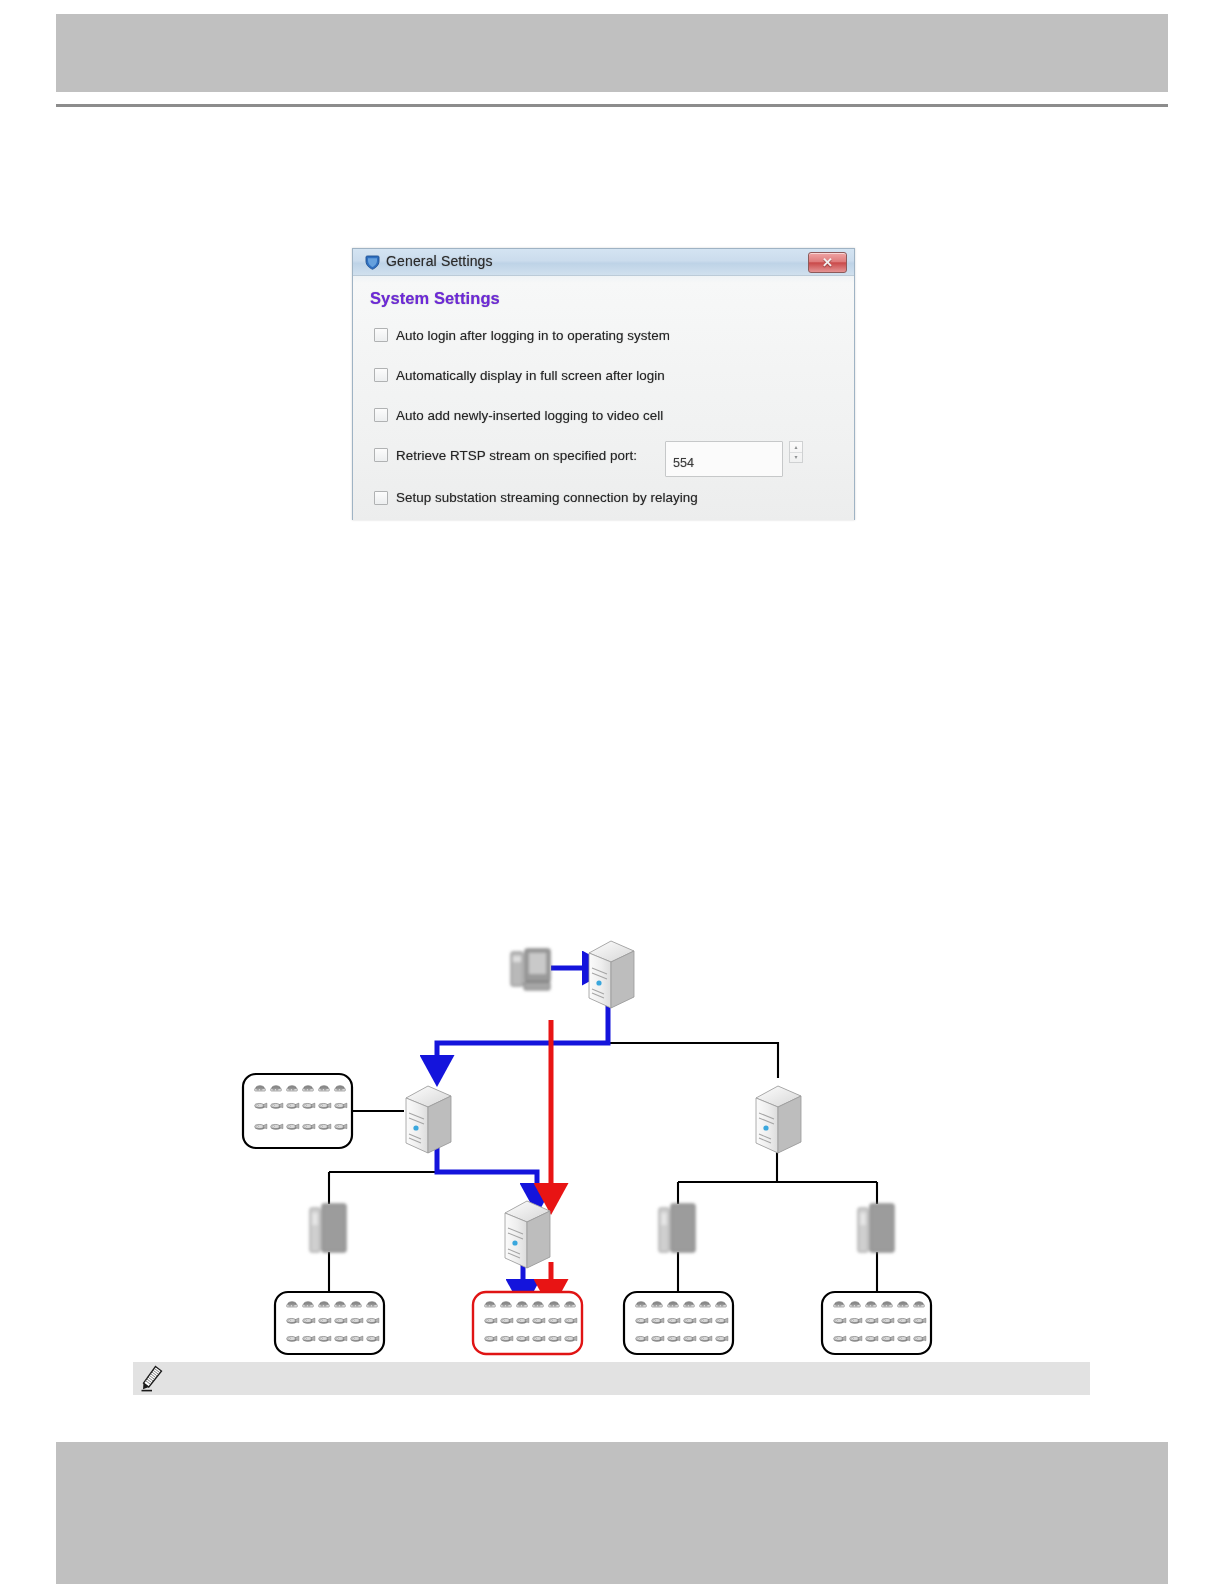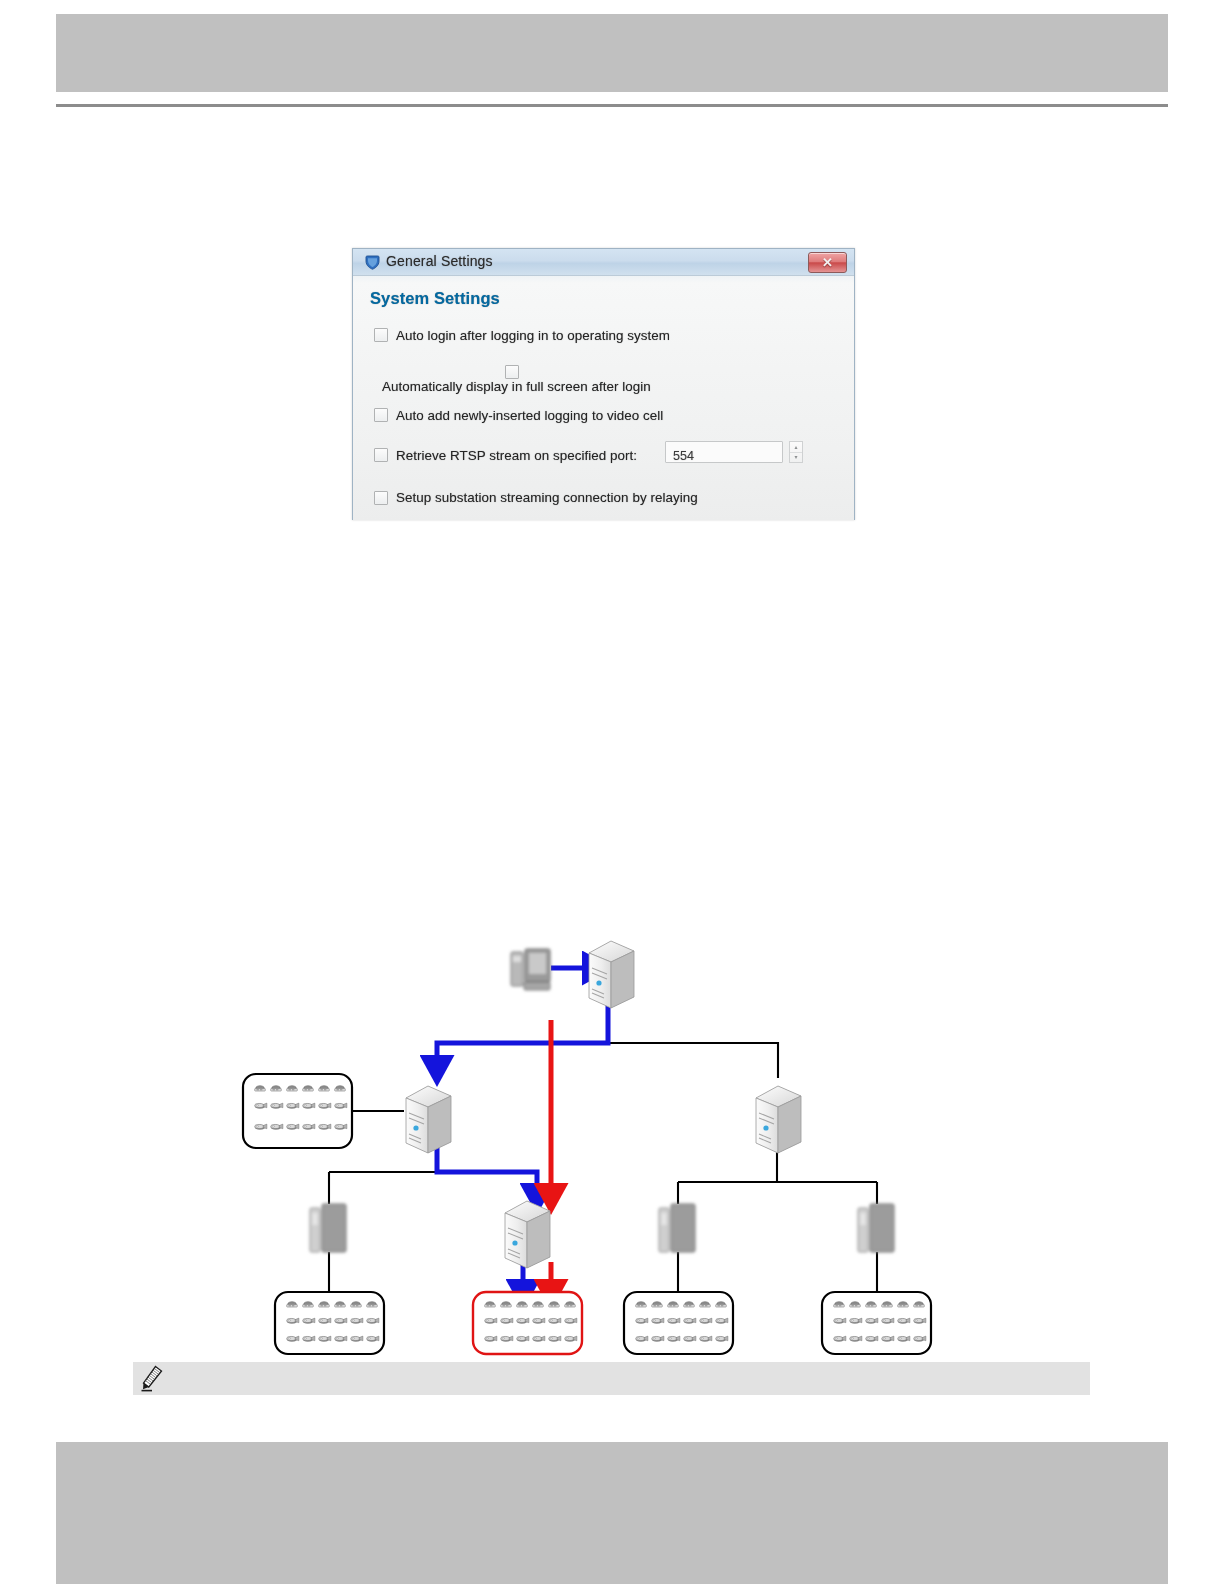--- a/index.html
+++ b/index.html
@@ -102,21 +102,21 @@
     font-size: 13px;
     font-weight: bold;
     line-height: 1;
     text-shadow: 0 1px 1px rgba(90,20,20,0.6);
   }
   .dlg-section-title {
     position: absolute;
     left: 17px; top: 40px;
     font-size: 16.5px;
     font-weight: bold;
-    color: #0369a1;
+    color: #6d28d9;
     letter-spacing: 0.1px;
     text-shadow: 0 0 1.0px rgba(60,60,60,0.5);
   }
   .dlg-row {
     position: absolute;
     left: 21px;
     height: 20px;
     display: flex;
     align-items: center;
   }
@@ -141,21 +141,21 @@
   .dlg-port-wrap {
     position: absolute;
     left: 312px;
     top: 192px;
     width: 130px;
     height: 22px;
   }
   .dlg-port-input {
     position: absolute;
     left: 0; top: 0;
-    width: 118px; height: 22px;
+    width: 118px; height: 36px;
     border: 1px solid #c6c8c9;
     background: #fbfbfb;
     box-sizing: border-box;
     border-radius: 1px;
     font-size: 12.6px;
     color: #3b3b3b;
     padding: 8px 0 0 7px;
     line-height: 20px;
     font-family: "Liberation Sans", sans-serif;
     text-shadow: 0 0 1.0px rgba(80,80,80,0.5);
@@ -257,21 +257,21 @@
     </div>
   </div>
 
   <div class="dlg-section-title">System Settings</div>
 
   <div class="dlg-row" style="top:76px;align-items:center;">
     <span class="dlg-check"></span>
     <span class="dlg-label">Auto login after logging in to operating system</span>
   </div>
 
-  <div class="dlg-row" style="top:116px;flex-direction:column;">
+  <div class="dlg-row" style="top:116px;">
     <span class="dlg-check"></span>
     <span class="dlg-label">Automatically display in full screen after login</span>
   </div>
 
   <div class="dlg-row" style="top:156px;">
     <span class="dlg-check"></span>
     <span class="dlg-label">Auto add newly-inserted logging to video cell</span>
   </div>
 
   <div class="dlg-row" style="top:196px;">

